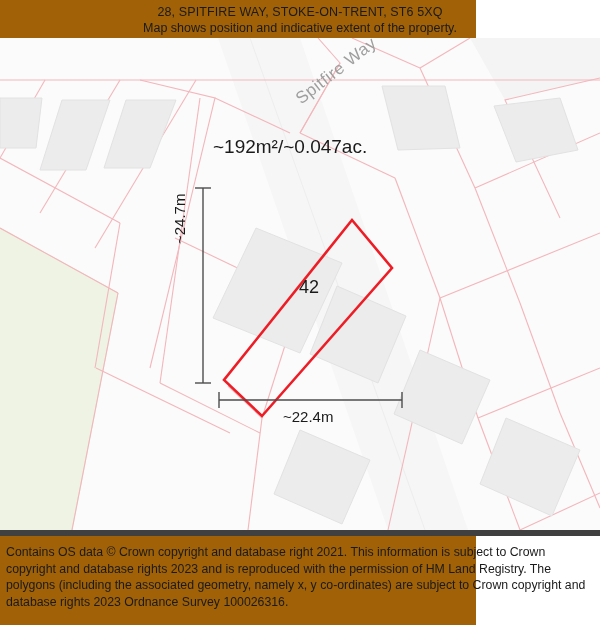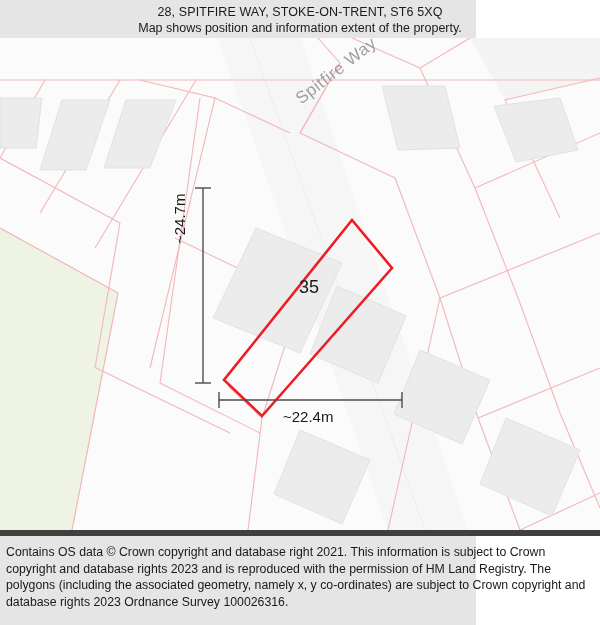--- a/index.html
+++ b/index.html
@@ -7,21 +7,21 @@
     margin: 0; padding: 0;
     width: 600px; height: 625px;
     background: #ffffff;
     font-family: "Liberation Sans", sans-serif;
     overflow: hidden;
   }
   #page {
     position: relative;
     width: 476px;
     height: 625px;
-    background: #e5e5e5;
+    background: #a16207;
   }
 
   
   .header {
     position: absolute;
     top: 0; left: 0;
     width: 600px;
     height: 38px;
     text-align: center;
     padding-top: 5px;
@@ -95,21 +95,21 @@
     border-top: 6px solid #404040;
   }
 </style>
 </head>
 <body>
 
 <div id="page">
 
   <div class="header">
     <div class="title">28, SPITFIRE WAY, STOKE-ON-TRENT, ST6 5XQ</div>
-    <div class="subtitle">Map shows position and information extent of the property.</div>
+    <div class="subtitle">Map shows position and indicative extent of the property.</div>
   </div>
 
   <div class="map">
     <svg width="600" height="492" viewBox="0 0 600 492" xmlns="http://www.w3.org/2000/svg">
 
       <rect x="0" y="0" width="600" height="492" fill="#fbfbfb"></rect>
 
       <path d="M0,190 L118,255 L72,492 L0,492 Z" fill="#eef3e4"></path>
       <path d="M0,190 L118,255 L72,492" fill="none" stroke="#dfe6d2" stroke-width="1"></path>
 
@@ -177,21 +177,22 @@
         <line x1="203" y1="150" x2="203" y2="345"></line>
         <line x1="195" y1="150" x2="211" y2="150"></line>
         <line x1="195" y1="345" x2="211" y2="345"></line>
 
         <line x1="219" y1="362" x2="402" y2="362"></line>
         <line x1="219" y1="354" x2="219" y2="370"></line>
         <line x1="402" y1="354" x2="402" y2="370"></line>
       </g>
     </svg>
 
-    <div class="map-label" id="plot-number">35</div>
+    <div class="map-label" id="area-label">~192m²/~0.047ac.</div>
+    <div class="map-label" id="plot-number">42</div>
     <div class="map-label" id="width-label">~22.4m</div>
     <div class="map-label" id="height-label">~24.7m</div>
     <div class="map-label" id="street-label">Spitfire Way</div>
   </div>
 
   <div class="footer">Contains OS data © Crown copyright and database right 2021. This information is subject to Crown copyright and database rights 2023 and is reproduced with the permission of HM Land Registry. The polygons (including the associated geometry, namely x, y co-ordinates) are subject to Crown copyright and database rights 2023 Ordnance Survey 100026316.</div>
 
 </div>
 
 </body></html>

